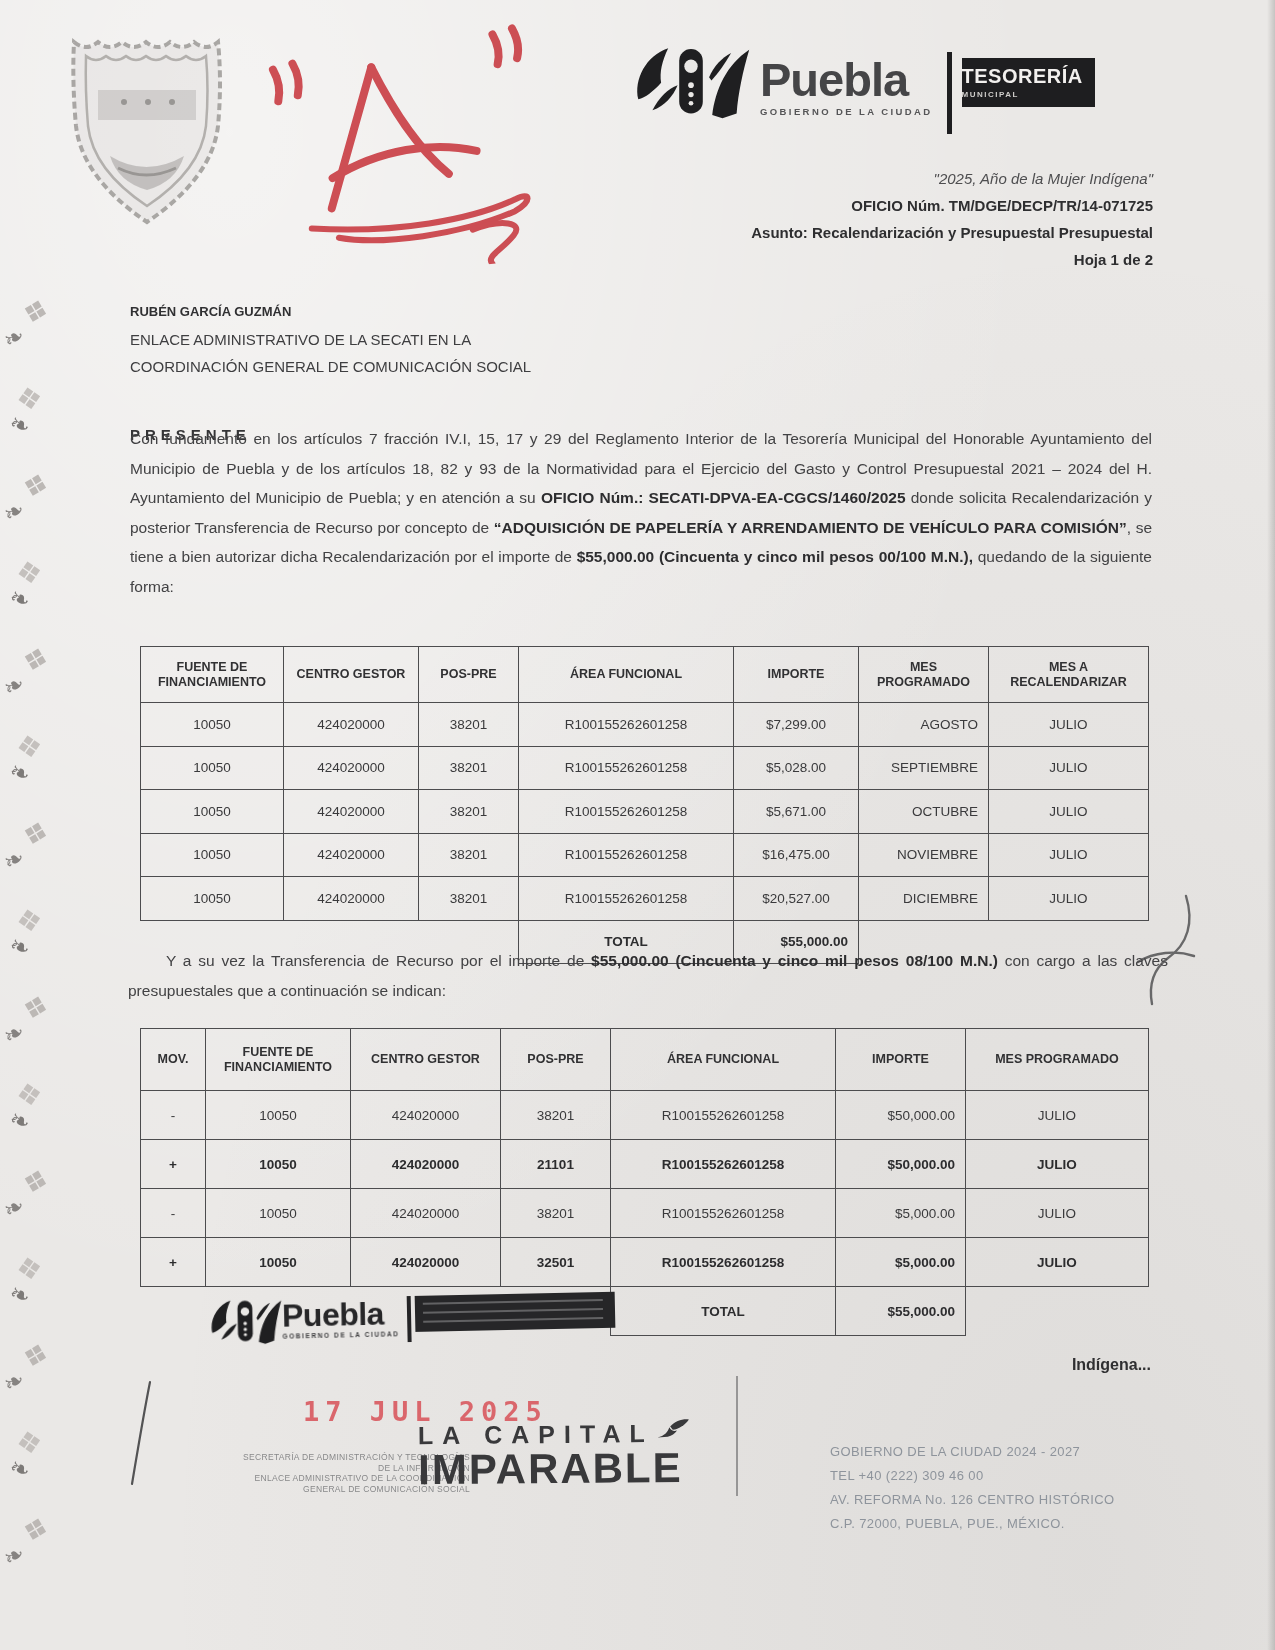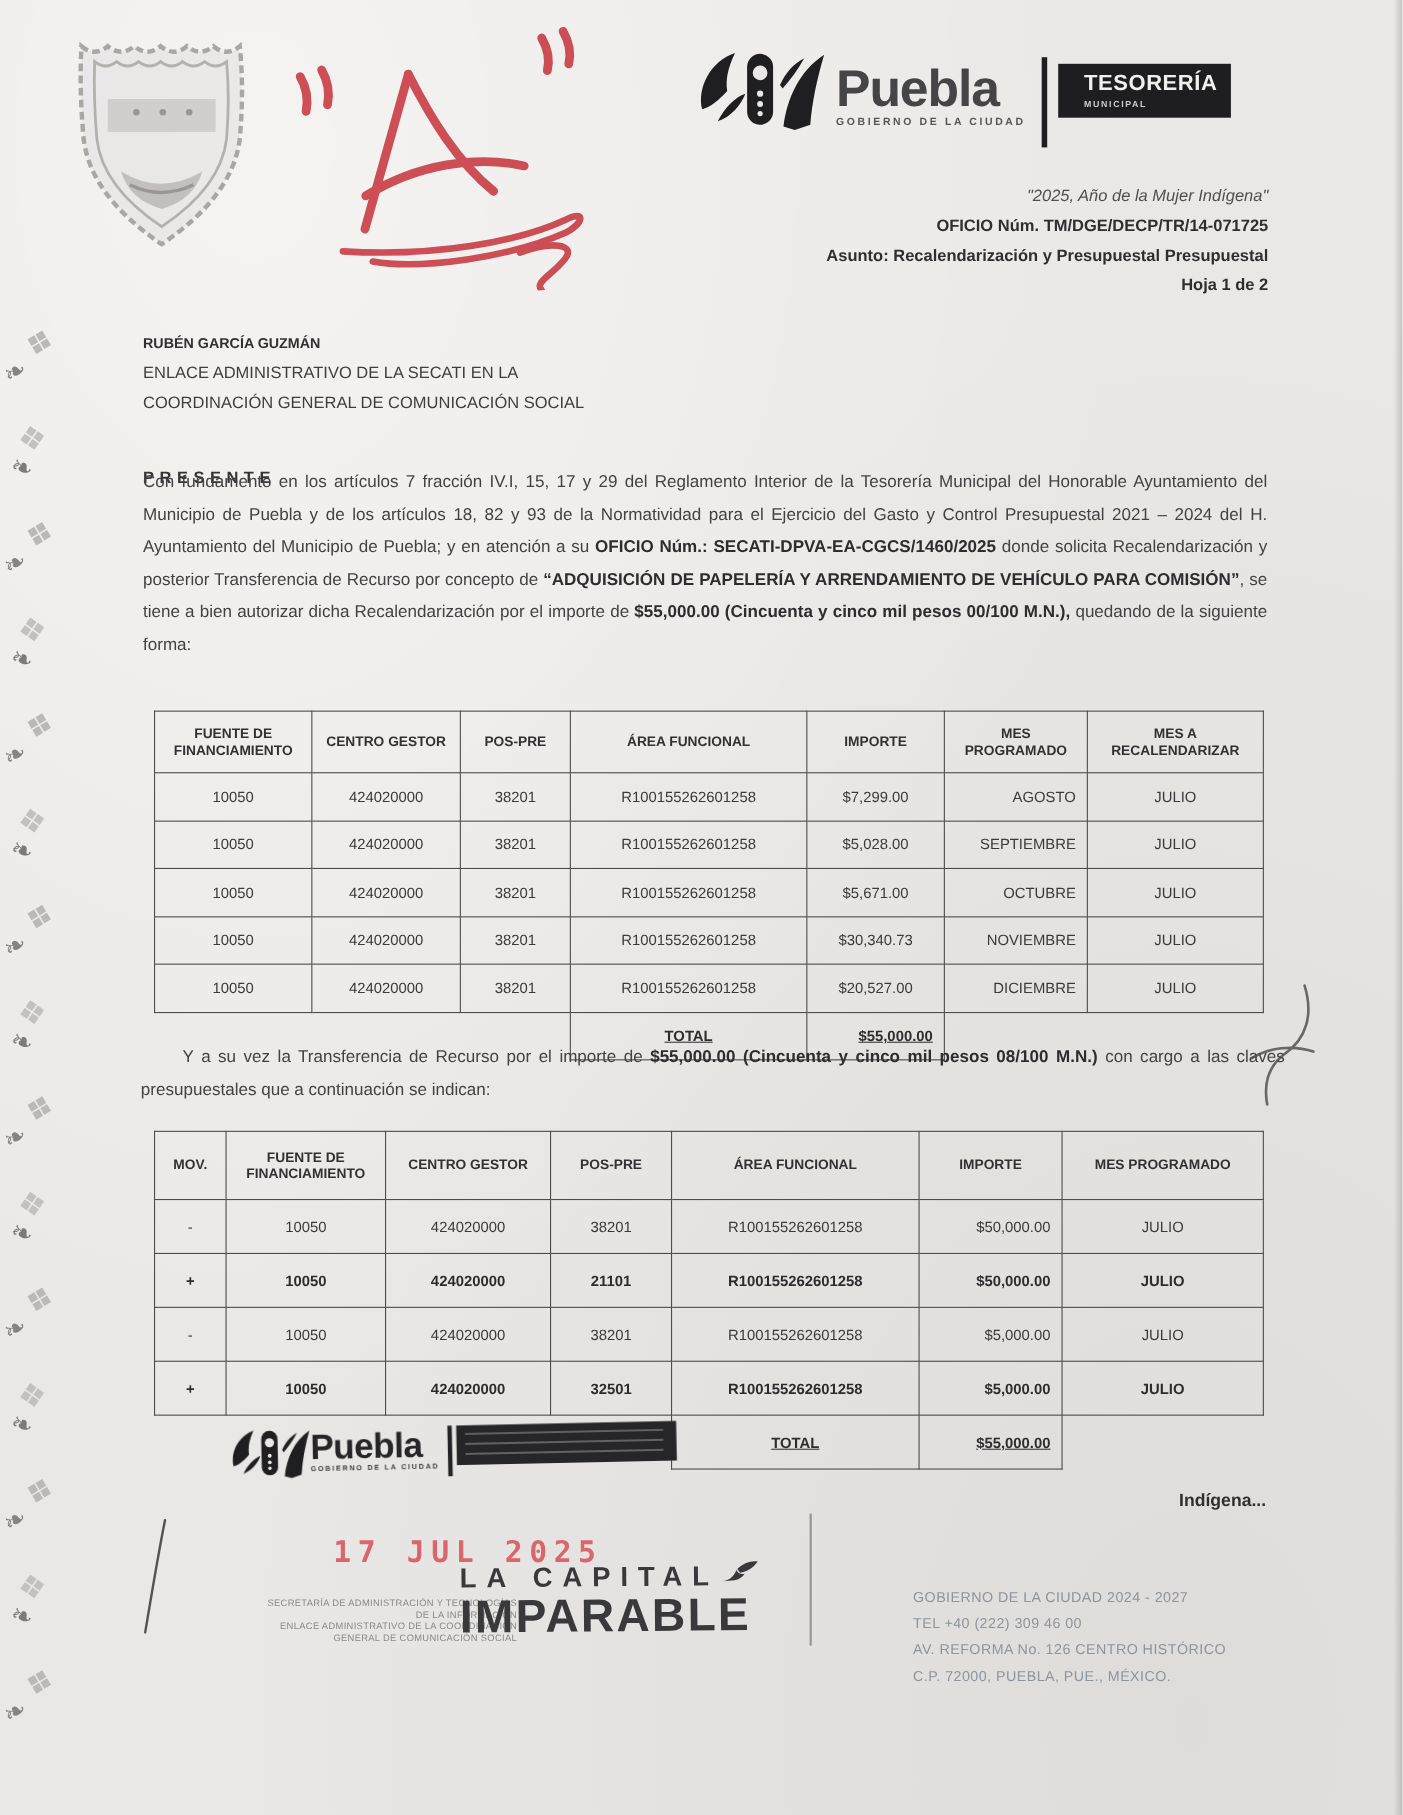--- a/index.html
+++ b/index.html
@@ -27,21 +27,21 @@
   
   .red-a{position:absolute;left:268px;top:22px;transform:rotate(-6deg);opacity:.88;}
 
   
   .brand{position:absolute;left:632px;top:44px;display:flex;align-items:flex-start;}
   .brand-icon{margin-right:10px;}
   .wordmark-wrap{display:flex;flex-direction:column;margin-top:14px;}
   .wordmark{font-size:47px;font-weight:800;letter-spacing:-1px;color:#454547;line-height:44px;}
   .gobierno{font-size:9.5px;font-weight:700;letter-spacing:2.4px;color:#555557;margin-top:4px;}
   .brand-bar{width:5px;height:82px;background:#1e1e20;margin:8px 10px 0 14px;}
-  .dept-box{margin-top:14px;background:#1e1e20;color:#f2f0ee;padding:7px 12px 8px 24px;}
+  .dept-box{margin-top:14px;background:#1e1e20;color:#f2f0ee;padding:7px 12px 8px 0;}
   .dept-main{font-size:20px;font-weight:800;letter-spacing:.5px;}
   .dept-sub{font-size:8px;font-weight:700;letter-spacing:1.5px;color:#cfcdca;margin-top:2px;}
 
   
   .headline{position:absolute;right:122px;top:165px;text-align:right;line-height:27px;}
   .legend{font-size:15px;font-style:italic;font-weight:500;color:#4e4e50;}
   .hl-bold{font-size:15px;font-weight:800;color:#2e2e30;}
 
   
   .recipient{position:absolute;left:130px;top:298px;line-height:27.5px;font-size:15px;color:#3e3e40;}
@@ -59,21 +59,21 @@
   th,td{border:1.6px solid #4c4c4e;padding:2px 6px;font-size:13.5px;color:#3a3a3c;text-align:center;overflow:hidden;}
   thead th{font-size:12.5px;font-weight:800;color:#313133;line-height:15px;}
   .t1{left:140px;top:646px;width:1008px;}
   .t1 thead tr{height:56px;}
   .t1 tbody tr{height:43.5px;}
   .t2{left:140px;top:1028px;width:1008px;}
   .t2 thead tr{height:62px;}
   .t2 tbody tr{height:49px;}
   tbody td:nth-last-child(2){text-align:right;padding-right:10px;}
   .boldrow td{font-weight:800;color:#2c2c2e;}
-  tr.total-row{height:41px;text-decoration:underline;}
+  tr.total-row{height:41px;}
   td.ghost{border:none;background:transparent;}
   td.total-label{font-weight:800;color:#2d2d2f;}
   td.total-value{font-weight:800;color:#2d2d2f;text-align:right;padding-right:10px;}
 
   
   .flourish{position:absolute;left:1128px;top:892px;opacity:.8;}
   .pen-stroke{position:absolute;left:120px;top:1378px;opacity:.8;}
 
   
   .stamp{position:absolute;left:208px;top:1282px;display:flex;align-items:flex-start;transform:rotate(-1.2deg);filter:blur(.3px);}
@@ -250,21 +250,21 @@
           <td>R100155262601258</td>
           <td>$5,671.00</td>
           <td>OCTUBRE</td>
           <td>JULIO</td>
         </tr>
         <tr>
           <td>10050</td>
           <td>424020000</td>
           <td>38201</td>
           <td>R100155262601258</td>
-          <td>$30,340.73</td>
+          <td>$16,475.00</td>
           <td>NOVIEMBRE</td>
           <td>JULIO</td>
         </tr>
         <tr>
           <td>10050</td>
           <td>424020000</td>
           <td>38201</td>
           <td>R100155262601258</td>
           <td>$20,527.00</td>
           <td>DICIEMBRE</td>

